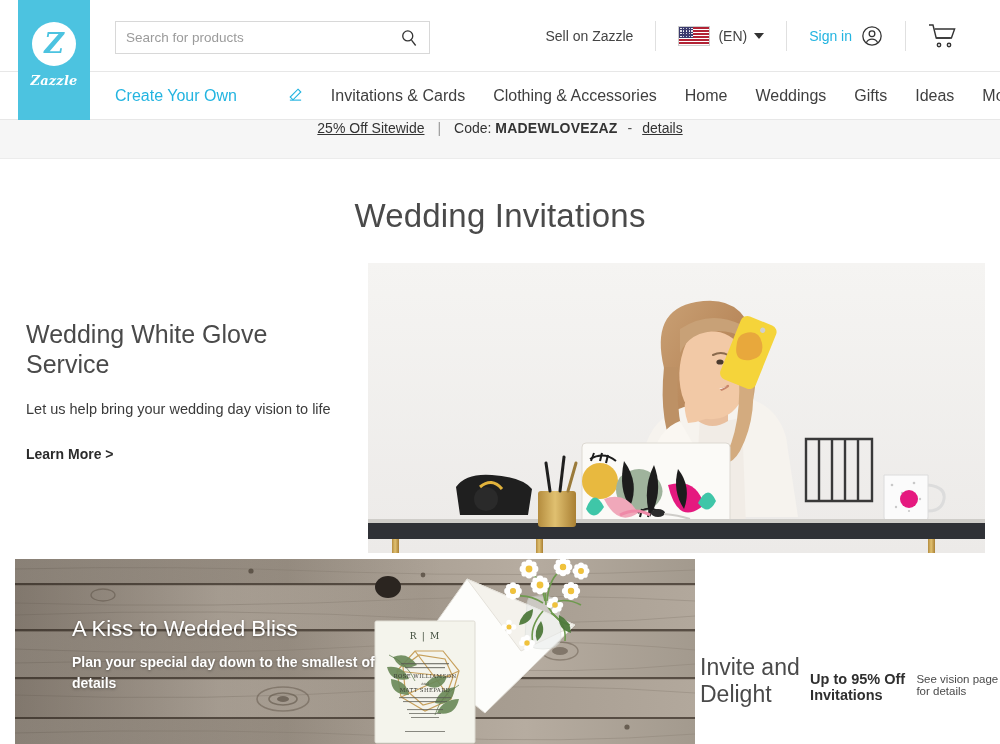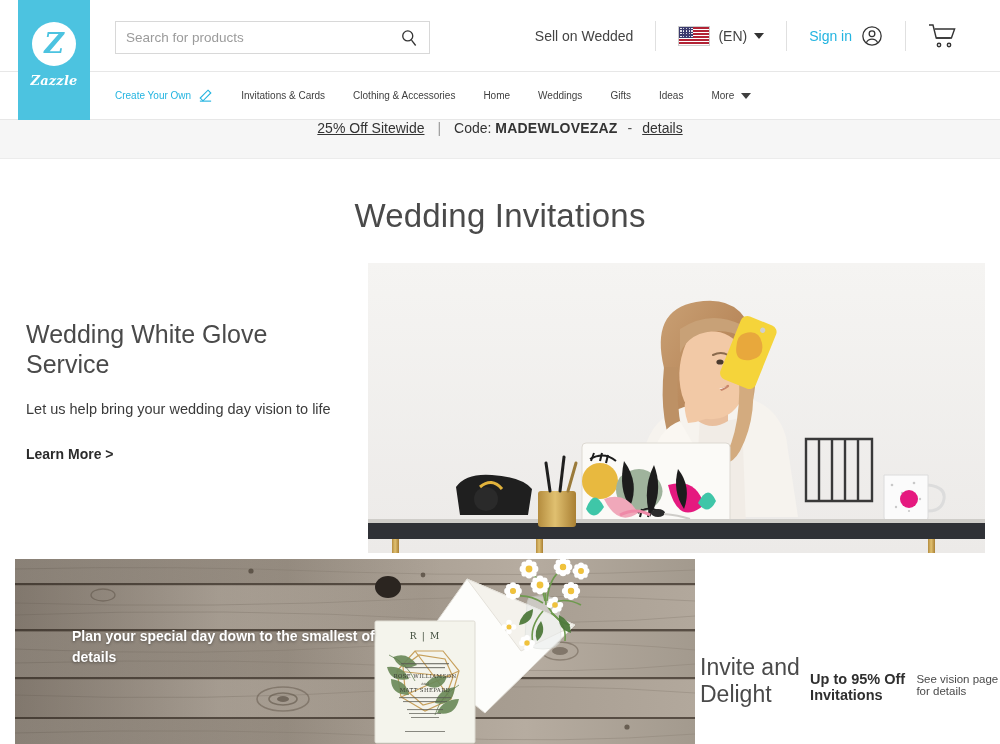--- a/index.html
+++ b/index.html
@@ -83,22 +83,22 @@
   .user-icon { width:22px; height:22px; color:#333; }
   .cart-icon { width:30px; height:26px; color:#333; }
 
   
   .nav {
     position: relative; height: 48px; width:1000px;
     border-bottom: 1px solid #e7e7e7; background:#fff;
     display:flex; align-items:center; padding-left: 115px; gap: 0;
   }
   .nav a {
-    font-size: 10px; color:#3f3f3f; text-decoration:none;
-    margin-right: 28px; display:flex; align-items:center; white-space:nowrap;
+    font-size: 16px; color:#3f3f3f; text-decoration:none;
+    margin-right: 28px; display:flex; white-space:nowrap;gap:44px;
   }
   .nav a.accent { color:#23b4e0; }
   .pencil-icon { width:15px; height:15px; margin-left:7px; color:#23b4e0; }
   .chev { margin-left:7px; width:0;height:0;
     border-left:5px solid transparent;border-right:5px solid transparent;
     border-top:6px solid #3f3f3f; }
 
   
   .promo {
     height: 39px; width:1000px; background:#f6f6f6;
@@ -165,21 +165,21 @@
     <div class="search-wrap">
       <input class="search-input" type="text" placeholder="Search for products" style="">
       <svg class="search-icon" viewBox="0 0 24 24" fill="none" stroke="currentColor" stroke-width="1.6">
         <circle cx="10.5" cy="9.5" r="6"></circle>
           <line x1="15" y1="14.5" x2="20" y2="21"></line>
       </svg>
     </div>
 
     <div class="header-right">
       <div class="hr-item">
-        <a class="sell-link" href="#">Sell on Wedded</a>
+        <a class="sell-link" href="#">Sell on Zazzle</a>
       </div>
       <div class="hr-sep"></div>
       <div class="hr-item">
         <span class="flag">
           <span class="stripes"></span>
           <span class="canton">
             <i></i>
               <i></i>
               <i></i>
               <i></i>
@@ -639,20 +639,21 @@
           </g>
           <g fill="#4f7a3c" opacity=".95">
             <path d="M518 50 q-12 4 -14 16 q14 -2 14 -16z"></path>
             <path d="M544 56 q12 6 12 18 q-14 -4 -12 -18z"></path>
             <path d="M526 62 q-8 10 -4 20 q10 -8 4 -20z"></path>
           </g>
         </g>
       </svg>
 
       <div class="wood-txt">
+        <div class="wood-h2">A Kiss to Wedded Bliss</div>
         <div class="wood-p">Plan your special day down to the smallest of details</div>
       </div>
     </div>
 
     <div class="right-promo">
       <div class="rp-h2">Invite and Delight</div>
       <div class="rp-sub">Up to 95% Off Invitations</div>
       <div class="rp-fine">See vision page for details</div>
     </div>
   </div>

